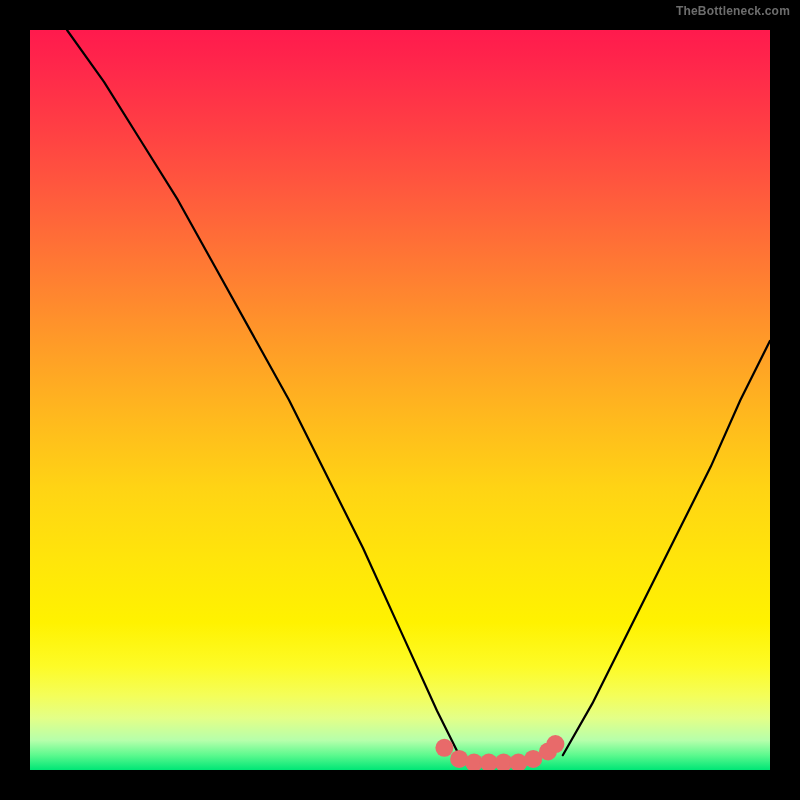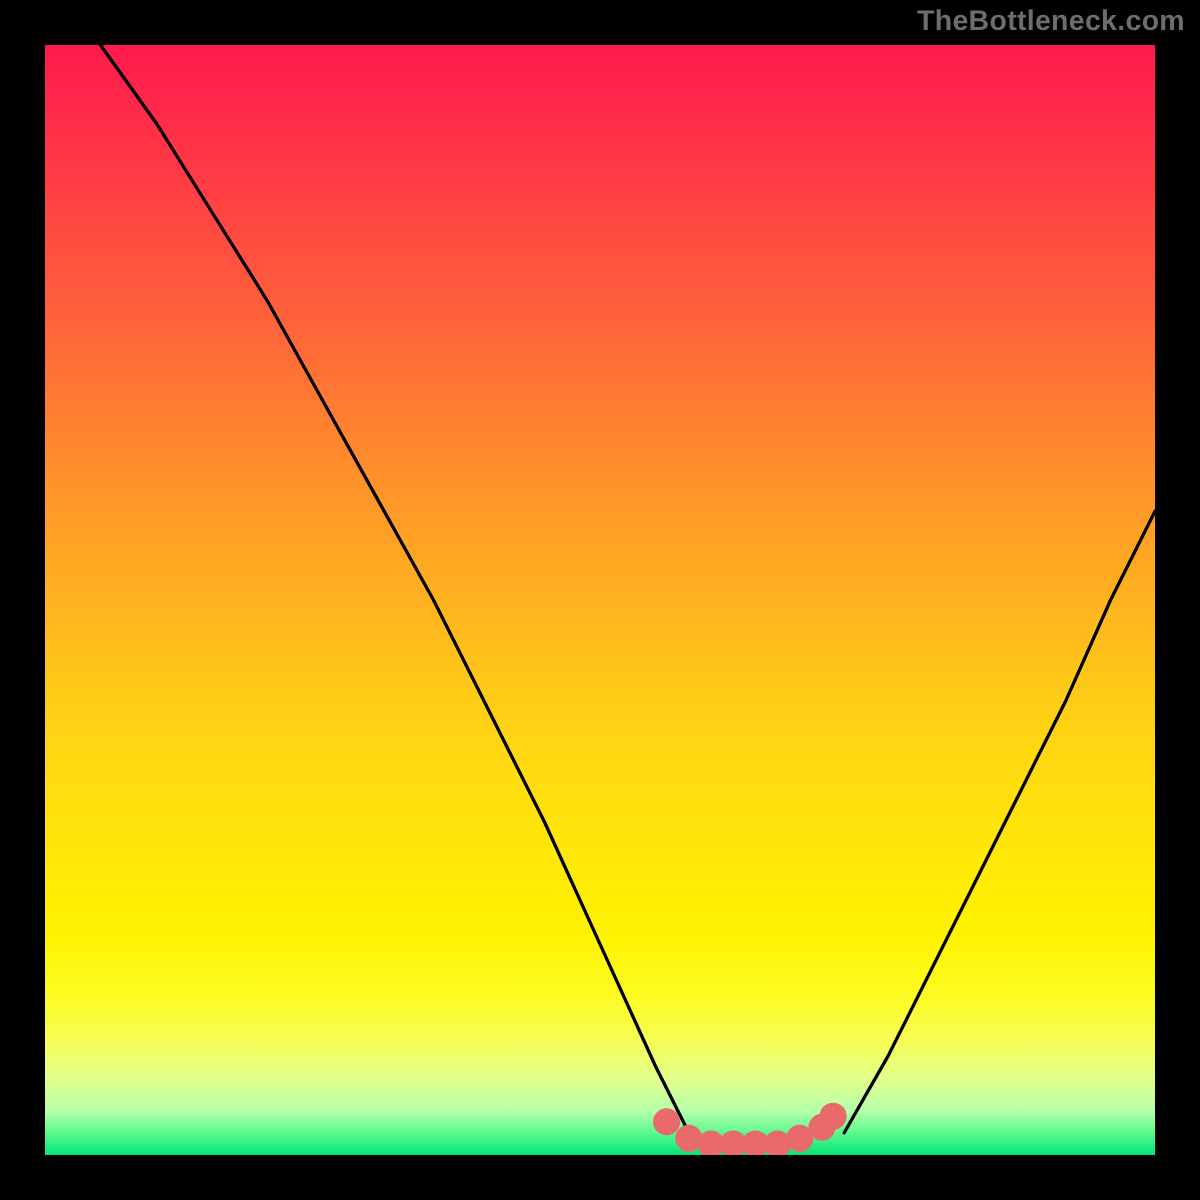--- a/index.html
+++ b/index.html
@@ -49,21 +49,21 @@
     top: 0;
     width: 740px;
     height: 740px;
     pointer-events: none;
   }
   .watermark {
     position: absolute;
     top: 4px;
     right: 10px;
     color: #6d6d6d;
-    font-size: 19px;
+    font-size: 12px;
     font-weight: 600;
     letter-spacing: 0.2px;
   }
 </style>
 </head>
 <body>
 
 <div class="frame">
   <div class="watermark">TheBottleneck.com</div>
 

